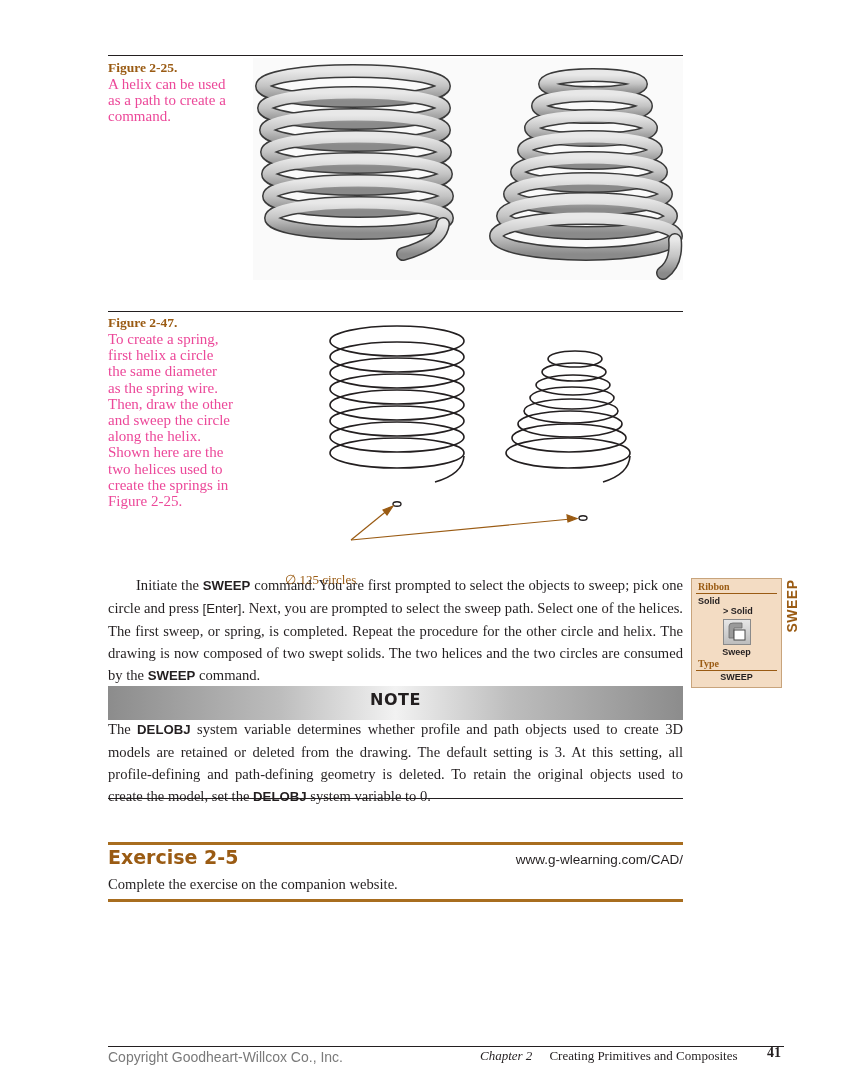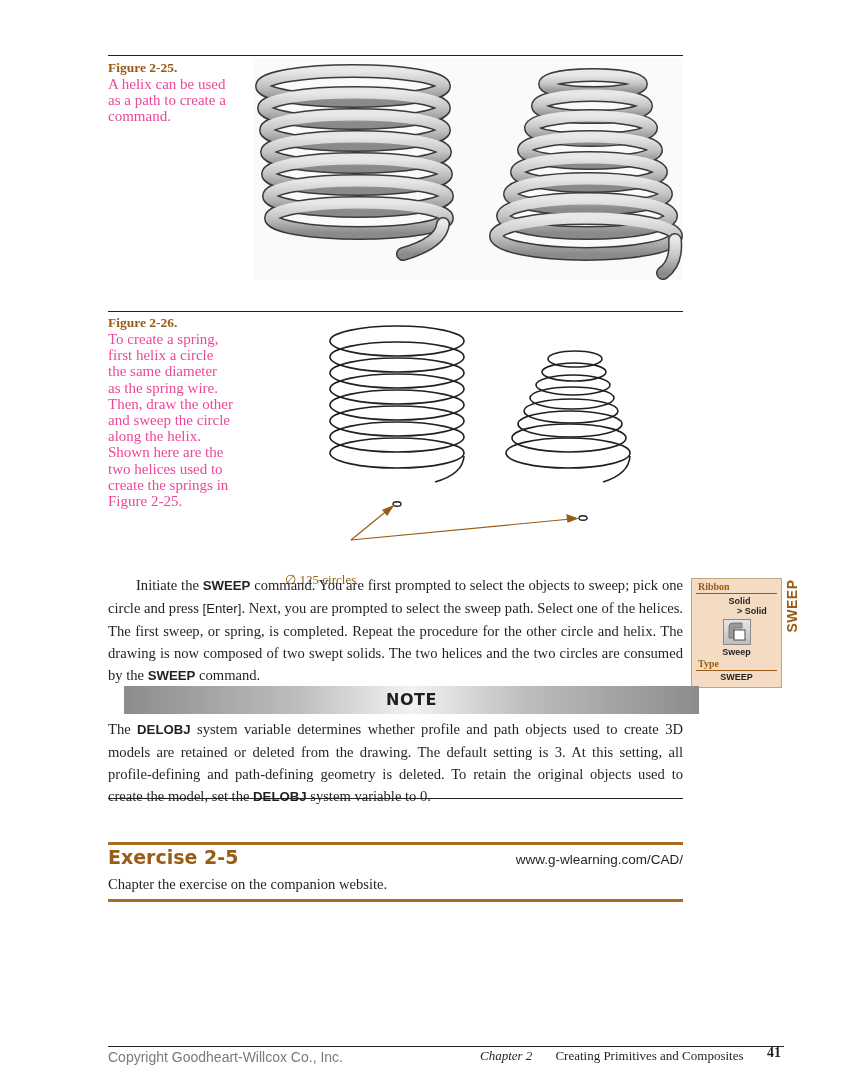--- a/index.html
+++ b/index.html
@@ -6,27 +6,27 @@
   body { width: 849px; height: 1087px; position: relative; overflow: hidden; font-family: "Liberation Serif", "DejaVu Serif", serif; color: #231f20; }
   .abs { position: absolute; }
   .rule { position: absolute; height: 0; }
   .rule-black { border-top: 1.5px solid #231f20; }
   .rule-brown { border-top: 3px solid #a86d1f; }
   .fig-label { font-weight: bold; color: #9a5b13; font-size: 13.5px; line-height: 16px; }
   .caption { font-size: 15px; line-height: 16.2px; color: #ec4899; }
   .body-text { font-size: 14.6px; line-height: 22px; text-align: justify; text-align-last: left; }
   .cmd { font-family: "Liberation Sans", "DejaVu Sans", sans-serif; font-weight: bold; font-size: 13.2px; }
   .key { font-family: "Liberation Sans", "DejaVu Sans", sans-serif; font-size: 13.2px; }
-  .note-bar { position: absolute; left: 124px; top: 686px; width: 575px; height: 28px;
+  .note-bar { position: absolute; left: 108px; top: 686px; width: 575px; height: 34px;
     background: linear-gradient(to right, #8c8c8c 0%, #bdbdbd 30%, #f2f2f2 50%, #bdbdbd 70%, #8c8c8c 100%); }
   .note-title { position: absolute; left: 0; right: 0; top: 4px; text-align: center; font-family: "DejaVu Sans", sans-serif; font-weight: bold; font-size: 16px; color: #231f20; letter-spacing: 0.5px; }
   .sidebar-box { position: absolute; left: 691px; top: 578px; width: 91px; height: 110px; background: #f3dcc3; border: 1px solid #c8a47c; box-sizing: border-box; }
   .sb-head { font-family: "Liberation Serif", serif; color: #9a5b13; font-weight: bold; font-size: 10px; padding: 2px 8px 0 6px; }
   .sb-line { height: 0; border-top: 1.5px solid #9a5b13; margin: 1px 4px 0 4px; }
-  .sb-sans { font-family: "Liberation Sans", "DejaVu Sans", sans-serif; font-weight: bold; font-size: 9px; color: #231f20; text-align: center; }
+  .sb-sans { font-family: "Liberation Sans", "DejaVu Sans", sans-serif; font-weight: bold; font-size: 9px; color: #231f20; }
   .vert-sweep { position: absolute; left: 782px; top: 578px; width: 20px; height: 56px; }
   .vert-sweep span { position: absolute; left: 50%; top: 50%; transform: translate(-50%, -50%) rotate(-90deg); font-family: "Liberation Sans", "DejaVu Sans", sans-serif; font-weight: bold; font-size: 14px; color: #9a5b13; white-space: nowrap; letter-spacing: 0.5px; }
   .exercise-title { font-family: "DejaVu Sans", sans-serif; font-weight: bold; color: #9a5b13; font-size: 19px; text-align: right; }
   .url { font-family: "Liberation Sans", "DejaVu Sans", sans-serif; font-size: 13.5px; color: #231f20; margin-left: 16px; }
   .footer-copy { font-family: "Liberation Sans", "DejaVu Sans", sans-serif; font-size: 14px; color: #7a7a7a; }
   .footer-chapter { font-family: "Liberation Serif", serif; font-size: 13px; color: #231f20; }
   .footer-page { font-family: "Liberation Serif", serif; font-weight: bold; font-size: 14px; color: #231f20; }
   .annot { font-family: "Liberation Serif", serif; font-size: 13px; color: #9a5b13; }
 </style>
 </head>
@@ -95,21 +95,21 @@
         <ellipse cx="333" cy="178" rx="90" ry="18"></ellipse>
       </g>
       <path d="M422 182 Q424 205 410 215" stroke="#3a3a3a" stroke-width="14"></path>
       <path d="M422 182 Q424 205 410 215" stroke="url(#tube)" stroke-width="11"></path>
     </g>
   </svg>
 </div>
 
 <div class="rule rule-black" style="left:108px; top:311px; width:575px;"></div>
 <div class="abs" style="left:108px; top:315px; width:140px;">
-  <div class="fig-label">Figure 2-26.</div>
+  <div class="fig-label">Figure 2-47.</div>
   <div class="caption">To create a spring,</div>
   <div class="caption">first helix a circle</div>
   <div class="caption">the same diameter</div>
   <div class="caption">as the spring wire.</div>
   <div class="caption">Then, draw the other</div>
   <div class="caption">and sweep the circle</div>
   <div class="caption">along the helix.</div>
   <div class="caption">Shown here are the</div>
   <div class="caption">two helices used to</div>
   <div class="caption">create the springs in</div>
@@ -180,22 +180,22 @@
 
 <div class="note-bar">
   <div class="note-title">NOTE</div>
 </div>
 <div class="abs body-text" style="left:108px; top:718px; width:575px;"><span>The </span><span class="cmd">DELOBJ</span><span> system variable determines whether profile and path objects used to create 3D models are retained or deleted from the drawing. The default setting is 3. At this setting, all profile-defining and path-defining geometry is deleted. To retain the original objects used to create the model, set the </span><span class="cmd">DELOBJ</span><span> system variable to 0.</span></div>
 <div class="rule rule-black" style="left:108px; top:798px; width:575px;"></div>
 
 <div class="rule rule-brown" style="left:108px; top:842px; width:575px;"></div>
 <div class="abs exercise-title" style="left:108px; top:846px;">Exercise 2-5</div>
 <div class="abs url" style="right:166px; top:852px;">www.g-wlearning.com/CAD/</div>
-<div class="abs body-text" style="left:108px; top:873px; width:575px;">Chapter the exercise on the companion website.</div>
+<div class="abs body-text" style="left:108px; top:873px; width:575px;">Complete the exercise on the companion website.</div>
 <div class="rule rule-brown" style="left:108px; top:899px; width:575px;"></div>
 
 <div class="rule" style="left:108px; top:1046px; width:676px; border-top:1px solid #231f20;"></div>
 <div class="abs footer-copy" style="left:108px; top:1049px;">Copyright Goodheart-Willcox Co., Inc.</div>
 <div class="abs" style="left:480px; top:1046px;">
   <span class="footer-chapter" style="font-style:italic;">Chapter 2</span>
-  <span class="footer-chapter" style="margin-left:19px;">Creating Primitives and Composites</span>
+  <span class="footer-chapter" style="margin-left:13px;">Creating Primitives and Composites</span>
 </div>
 <div class="abs footer-page" style="left:767px; top:1045px;">41</div>
 
 </body></html>

